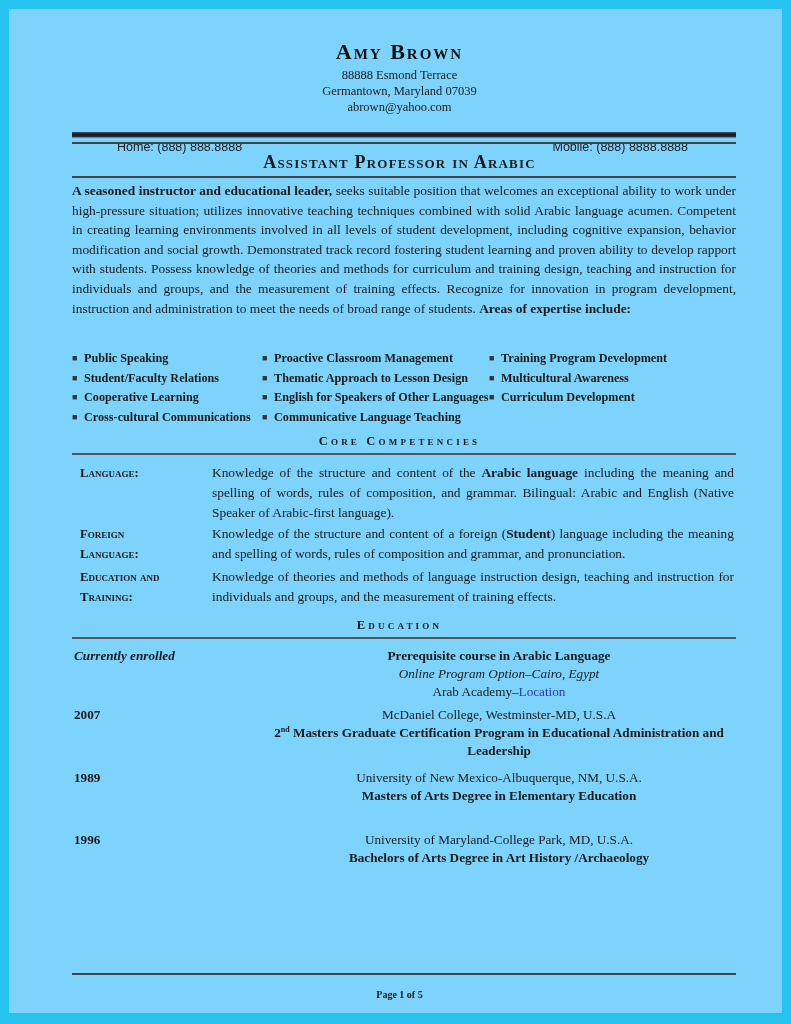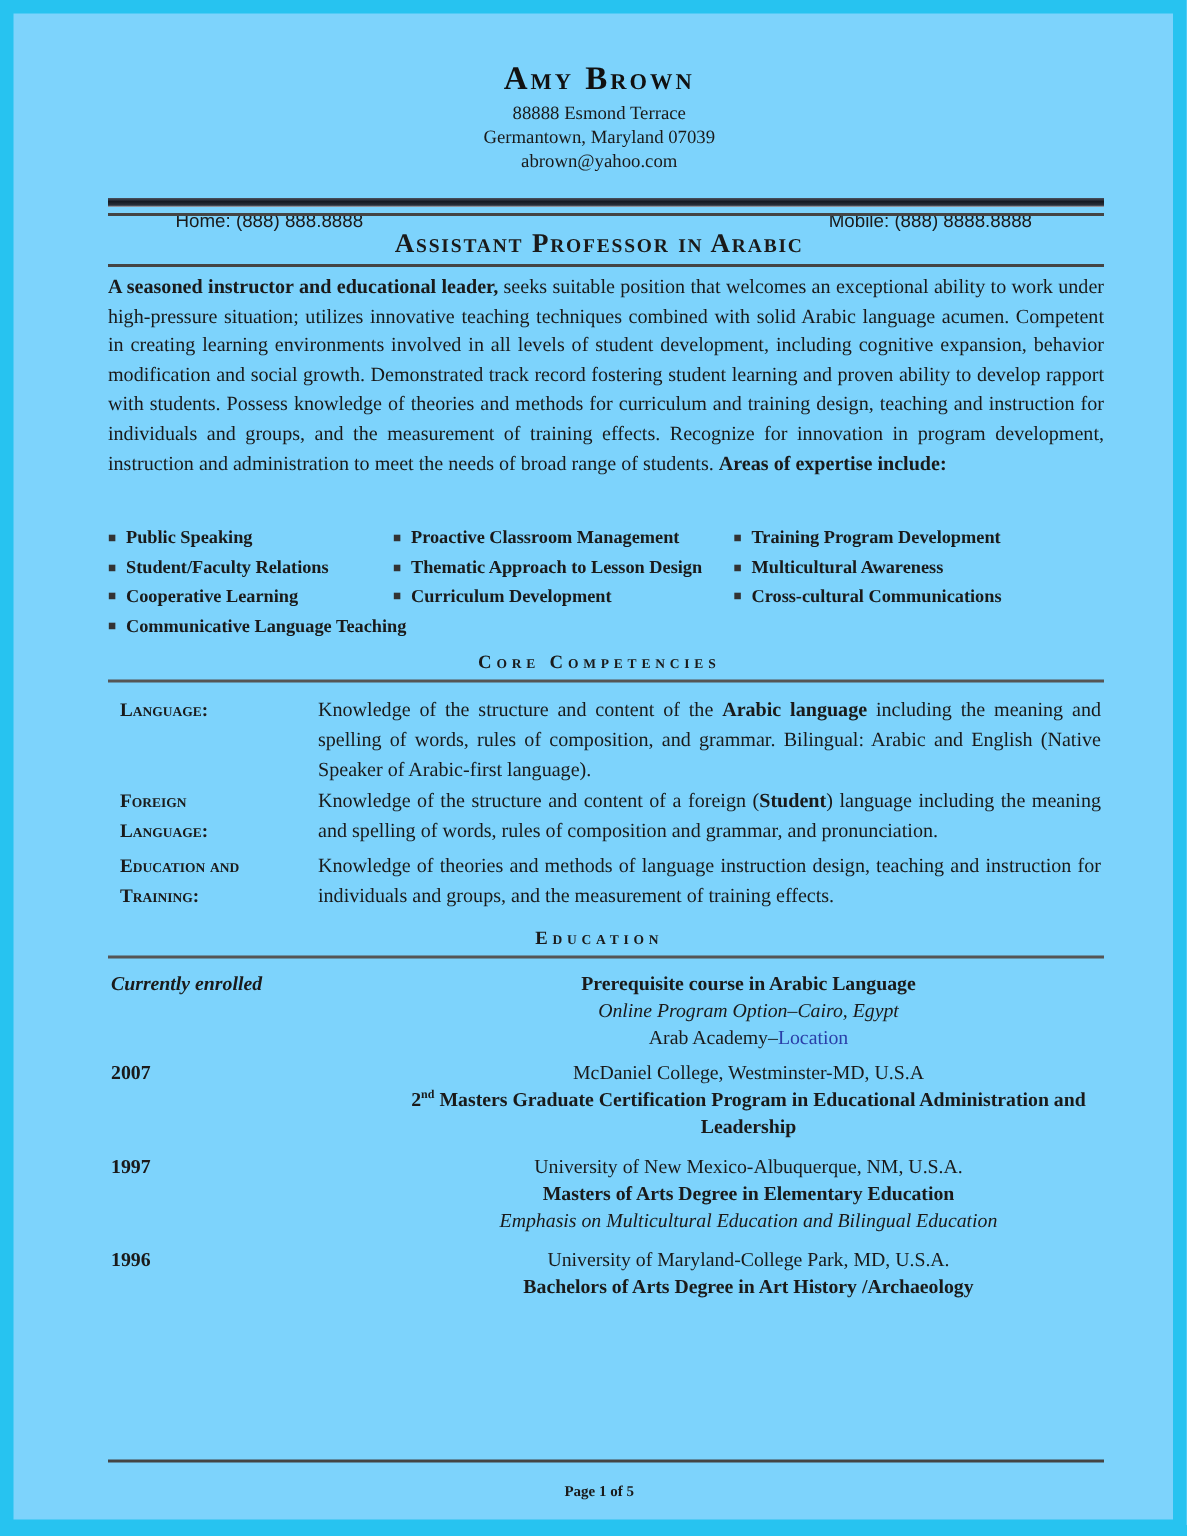--- a/index.html
+++ b/index.html
@@ -143,20 +143,21 @@
     </div>
 
     <div class="expertise">
       <div class="item"><span class="bullet">■</span><span>Public Speaking</span></div>
       <div class="item"><span class="bullet">■</span><span>Proactive Classroom Management</span></div>
       <div class="item"><span class="bullet">■</span><span>Training Program Development</span></div>
       <div class="item"><span class="bullet">■</span><span>Student/Faculty Relations</span></div>
       <div class="item"><span class="bullet">■</span><span>Thematic Approach to Lesson Design</span></div>
       <div class="item"><span class="bullet">■</span><span>Multicultural Awareness</span></div>
       <div class="item"><span class="bullet">■</span><span>Cooperative Learning</span></div>
+      <div class="item"><span class="bullet">■</span><span>English for Speakers of Other Languages</span></div>
       <div class="item"><span class="bullet">■</span><span>Curriculum Development</span></div>
       <div class="item"><span class="bullet">■</span><span>Cross-cultural Communications</span></div>
       <div class="item"><span class="bullet">■</span><span>Communicative Language Teaching</span></div>
     </div>
 
     <div class="sec-head" style="top:425px;">Core Competencies</div>
     <div class="sec-rule" style="top:444px;"></div>
 
     <div class="comp-row" style="top:454px;">
       <div class="comp-label">Language:</div>
@@ -193,25 +194,24 @@
 
     <div class="edu-row" style="top:697px;">
       <div class="edu-date">2007</div>
       <div class="edu-body">
         <span class="line">McDaniel College, Westminster-MD, U.S.A</span>
         <span class="line b"><span>2</span><sup>nd</sup><span> Masters Graduate Certification Program in Educational Administration and Leadership</span></span>
       </div>
     </div>
 
     <div class="edu-row" style="top:760px;">
-      <div class="edu-date">1997</div>
+      <div class="edu-date">1989</div>
       <div class="edu-body">
         <span class="line">University of New Mexico-Albuquerque, NM, U.S.A.</span>
         <span class="line b">Masters of Arts Degree in Elementary Education</span>
-        <span class="line i">Emphasis on Multicultural Education and Bilingual Education</span>
       </div>
     </div>
 
     <div class="edu-row" style="top:822px;">
       <div class="edu-date">1996</div>
       <div class="edu-body">
         <span class="line">University of Maryland-College Park, MD, U.S.A.</span>
         <span class="line b">Bachelors of Arts Degree in Art History /Archaeology</span>
       </div>
     </div>

